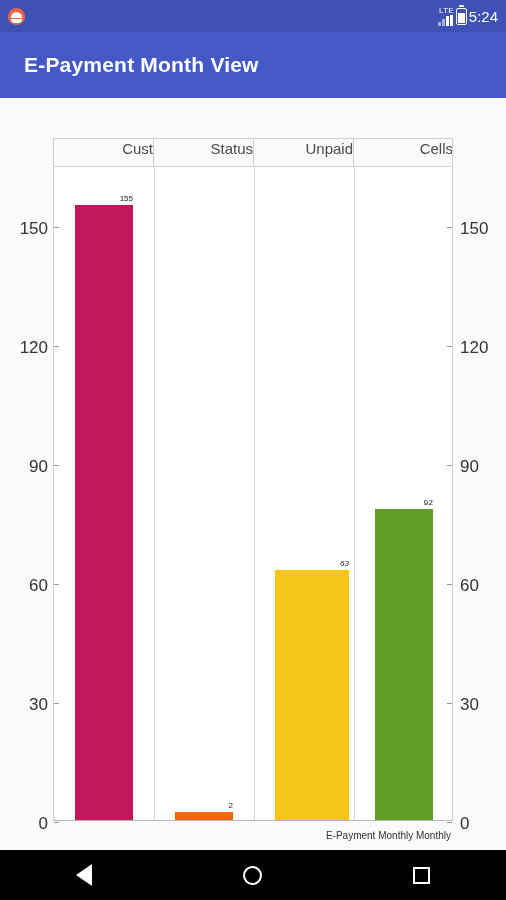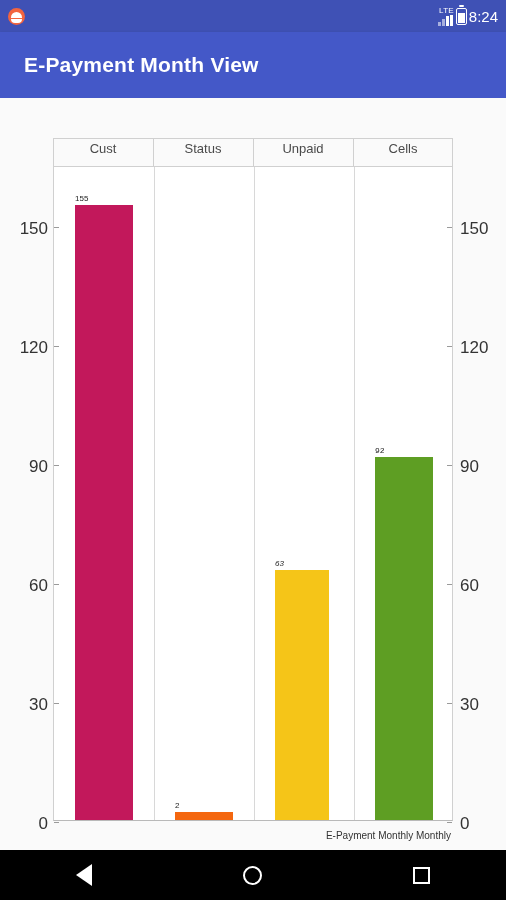--- a/index.html
+++ b/index.html
@@ -78,21 +78,21 @@
   .plot {
     position: absolute;
     left: 53px; top: 40px; width: 400px; height: 710px;
   }
   
   .cat-header {
     position: absolute; left: 0; top: 0; width: 400px; height: 28px;
     display: flex;
   }
   .cat-header .cat {
-    flex: 1; text-align: center; font-size: 13px; color: #4a4a4a;
+    flex: 1; text-align: right; font-size: 15px; color: #4a4a4a;
     line-height: 22px;
   }
   
   .frame {
     position: absolute; left: 0; top: 28px; width: 400px; height: 655px;
     border-left: 1px solid #d0d0d0;
     border-right: 1px solid #d0d0d0;
     border-top: 1px solid #d0d0d0;
     border-bottom: 1px solid #b9b9b9;
     background: #fff;
@@ -105,21 +105,21 @@
   }
   .axis-label.left  { right: 404px; text-align: right; width: 46px; }
   .axis-label.right { left: 406px; text-align: left; width: 46px; }
   .tick {
     position: absolute; width: 5px; height: 1px; background: #9a9a9a;
   }
   .bar {
     position: absolute; bottom: 0;
   }
   .bar-value {
-    position: absolute; width: 100%; text-align: left;
+    position: absolute; width: 100%; text-align: right;
     font-size: 8px; color: #222; top: -11px;
   }
   .caption {
     position: absolute; font-size: 10px; color: #333;
     right: 2px; top: 692px;
   }
   .legend {
     position: absolute; left: 10px; top: 715px;
     display: flex; align-items: center; gap: 6px;
   }
@@ -159,21 +159,21 @@
         <span class="signal">
             <i></i>
             <i></i>
             <i></i>
             <i></i>
           </span>
       </span>
       <span class="battery">
           <i></i>
         </span>
-      <span class="clock">8:24</span>
+      <span class="clock">5:24</span>
     </div>
   </div>
 
   <div class="appbar">
     <span class="appbar-title">E-Payment Month View</span>
   </div>
 
   <div class="content">
     <div class="chart-card">
       <div class="plot">
@@ -216,24 +216,24 @@
             <div class="tick" style="position: absolute; left: 0px; top: 59.5455px;"></div>
             <div class="tick" style="position: absolute; right: 0px; top: 59.5455px;"></div>
             <div class="axis-label left" style="top: 51.5455px;">150</div>
             <div class="axis-label right" style="top: 51.5455px;">150</div>
             <div class="bar" style="left: 21px; width: 58px; height: 615.303px; background: rgb(194, 24, 91);">
               <div class="bar-value">155</div>
             </div>
             <div class="bar" style="left: 121px; width: 58px; height: 7.93939px; background: rgb(244, 103, 15);">
               <div class="bar-value">2</div>
             </div>
-            <div class="bar" style="left: 221px; width: 54px; height: 250.091px; background: rgb(245, 197, 24); font-style: italic;">
+            <div class="bar" style="left: 221px; width: 74px; height: 250.091px; background: rgb(245, 197, 24); font-style: italic;">
               <div class="bar-value">63</div>
             </div>
-            <div class="bar" style="left: 321px; width: 58px; height: 363px; background: rgb(94, 158, 35); font-family: Liberation Mono, monospace;">
+            <div class="bar" style="left: 321px; width: 58px; height: 311px; background: rgb(94, 158, 35); font-family: Liberation Mono, monospace;">
               <div class="bar-value">92</div>
             </div>
           </div>
         <div class="caption">E-Payment Monthly Monthly</div>
         <div class="legend">
           <span class="legend-swatch" style="background: rgb(89, 210, 240);"></span>
           <span class="legend-text">Cells</span>
         </div>
       </div>
     </div>

